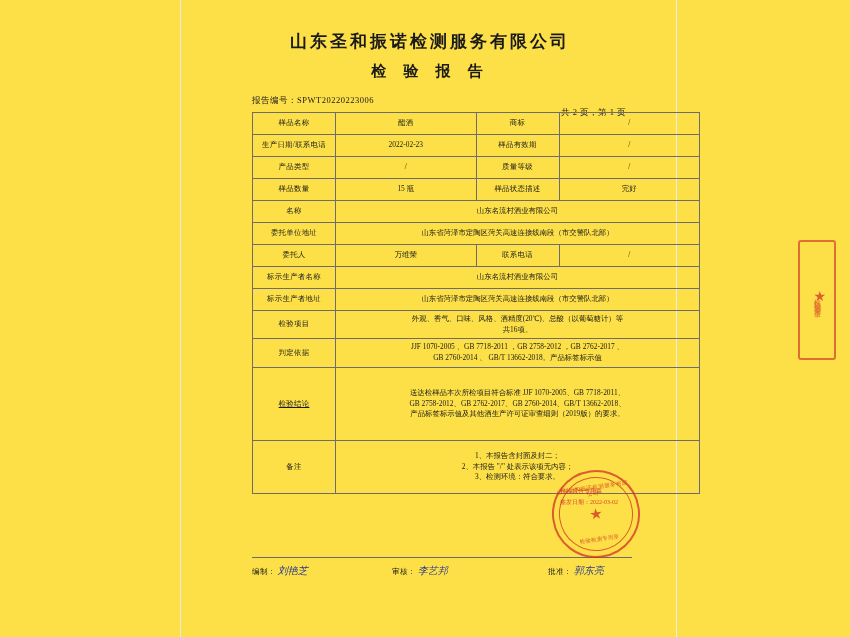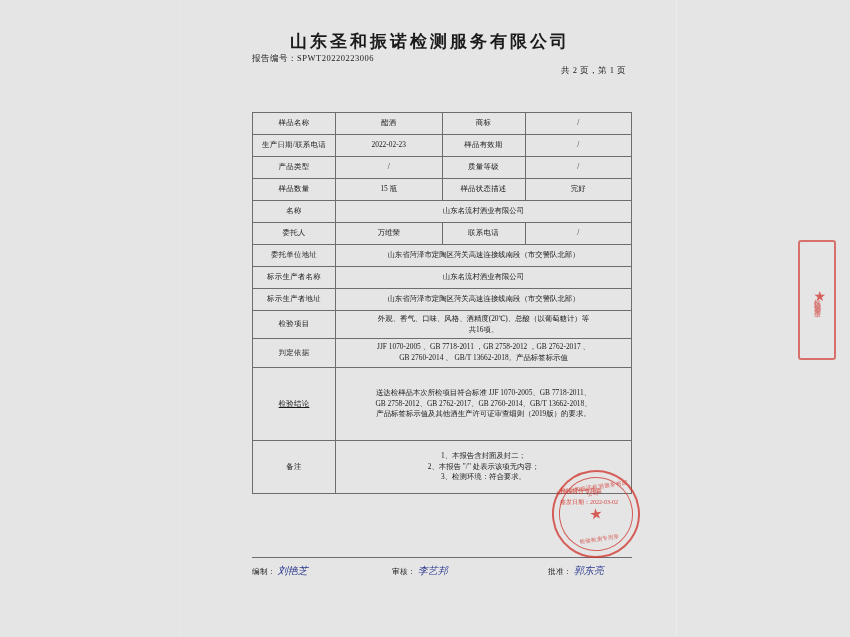--- a/index.html
+++ b/index.html
@@ -8,21 +8,21 @@
     background:#ffffff;
     font-family:"Liberation Serif", serif;
     color:#1a1a1a;
     overflow:hidden;
     position:relative;
   }
   .page{
     position:absolute;
     left:0;top:0;
     width:850px;height:637px;
-    background:#e5e5e5;
+    background:#fde047;
   }
   
   .paper-edge-left{position:absolute;left:180px;top:0;width:1px;height:637px;background:#e9e9e4;}
   .paper-edge-right{position:absolute;left:676px;top:0;width:1px;height:637px;background:#eeeee9;}
 
   .doc{
     position:absolute;
     left:186px;top:8px;
     width:488px;height:622px;
   }
@@ -36,32 +36,33 @@
   }
   .report-title{
     text-align:center;
     font-size:15px;
     font-weight:bold;
     letter-spacing:6px;
     margin-top:9px;
     font-family:"DejaVu Serif", serif;
   }
   .meta-row{
+    margin-top:14px;
     position:relative;
     height:16px;
     font-size:8.5px;
     font-family:Liberation Serif, serif;
   }
   .meta-left{position:absolute;left:66px;top:0;letter-spacing:.5px;}
   .meta-right{position:absolute;right:48px;top:12px;letter-spacing:.5px;}
 
   table.main{
     position:absolute;
     left:66px;top:104px;
-    width:380px;
+    width:448px;
     border-collapse:collapse;
     table-layout:fixed;
     font-size:7.4px;
   }
   table.main td{
     border:1px solid #6d6d6d;
     padding:3px 2px;
     text-align:center;
     vertical-align:middle;
     line-height:1.45;
@@ -177,20 +178,21 @@
 <body>
 
 <div class="page">
 
   <div class="paper-edge-left"></div>
   <div class="paper-edge-right"></div>
 
   <div class="doc">
 
     <div class="company-title">山东圣和振诺检测服务有限公司</div>
+    <div class="report-title">检 验 报 告</div>
 
     <div class="meta-row">
       <span class="meta-left"><span>报告编号：</span><span>SPWT20220223006</span></span>
       <span class="meta-right">共 2 页，第 1 页</span>
     </div>
 
     <table class="main">
       <tbody>
         <tr>
           <td class="lbl">样品名称</td>
@@ -215,28 +217,28 @@
           <td class="val">15 瓶</td>
           <td class="lbl">样品状态描述</td>
           <td class="val">完好</td>
         </tr>
 
         <tr>
           <td class="lbl">名称</td>
           <td class="val" colspan="3">山东名流村酒业有限公司</td>
         </tr>
         <tr>
+          <td class="lbl">委托单位地址</td>
+          <td class="val" colspan="3">山东省菏泽市定陶区菏关高速连接线南段（市交警队北部）</td>
+        </tr>
+        <tr>
           <td class="lbl">委托人</td>
           <td class="val">万维荣</td>
           <td class="lbl">联系电话</td>
           <td class="val">/</td>
-        </tr>
-        <tr>
-          <td class="lbl">委托单位地址</td>
-          <td class="val" colspan="3">山东省菏泽市定陶区菏关高速连接线南段（市交警队北部）</td>
         </tr>
         <tr>
           <td class="lbl">标示生产者名称</td>
           <td class="val" colspan="3">山东名流村酒业有限公司</td>
         </tr>
         <tr>
           <td class="lbl">标示生产者地址</td>
           <td class="val" colspan="3">山东省菏泽市定陶区菏关高速连接线南段（市交警队北部）</td>
         </tr>
 

